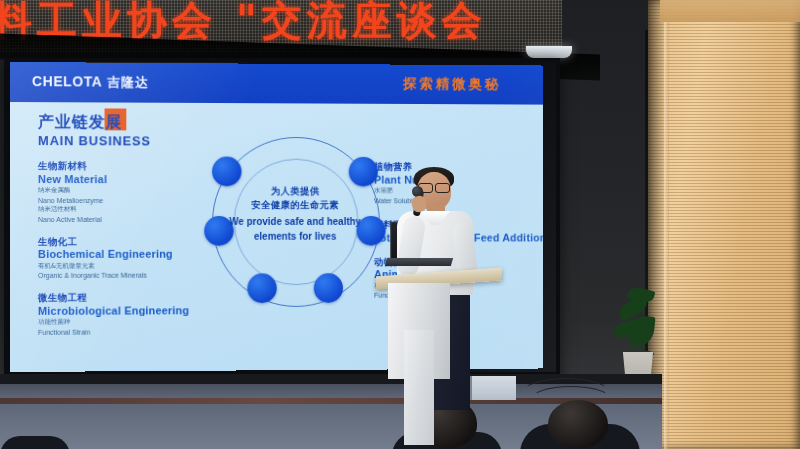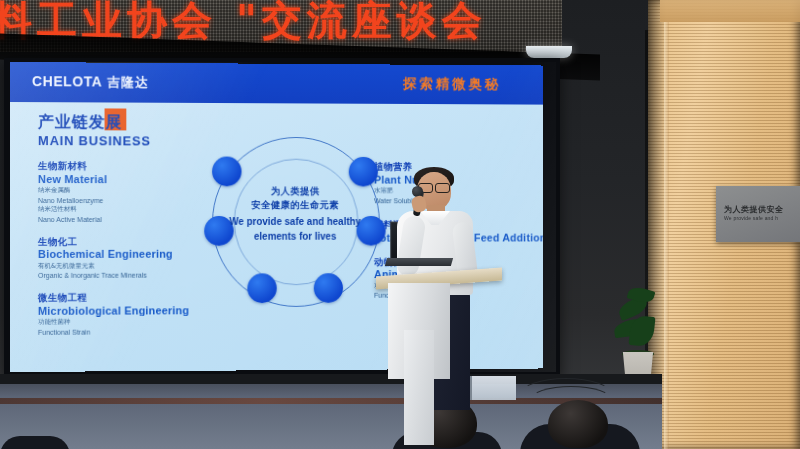--- a/index.html
+++ b/index.html
@@ -181,24 +181,20 @@
   </div>
   <div class="led-shadow"></div>
   <div class="lamp"></div>
 
   <div class="recess"></div>
   <div class="wood-wall"></div>
   <div class="wood-wall-b"></div>
   <div class="wood-top-beam"></div>
   <div class="wood-edge"></div>
 
-  <div class="sign">
-    <div class="s-cn">为人类提供安全</div>
-    <div class="s-en">We provide safe and h</div>
-  </div>
 
   <div class="leaf" style="left:618px;top:300px;width:30px;height:16px;transform:rotate(-22deg);"></div>
   <div class="leaf" style="left:628px;top:288px;width:26px;height:14px;transform:rotate(16deg);"></div>
   <div class="leaf" style="left:614px;top:320px;width:34px;height:16px;transform:rotate(-8deg);"></div>
   <div class="leaf" style="left:630px;top:316px;width:24px;height:30px;transform:rotate(6deg);"></div>
   <div class="plant-soil"></div>
   <div class="plant-pot"></div>
 
   <div class="screen-frame"></div>
   <div class="screen">

